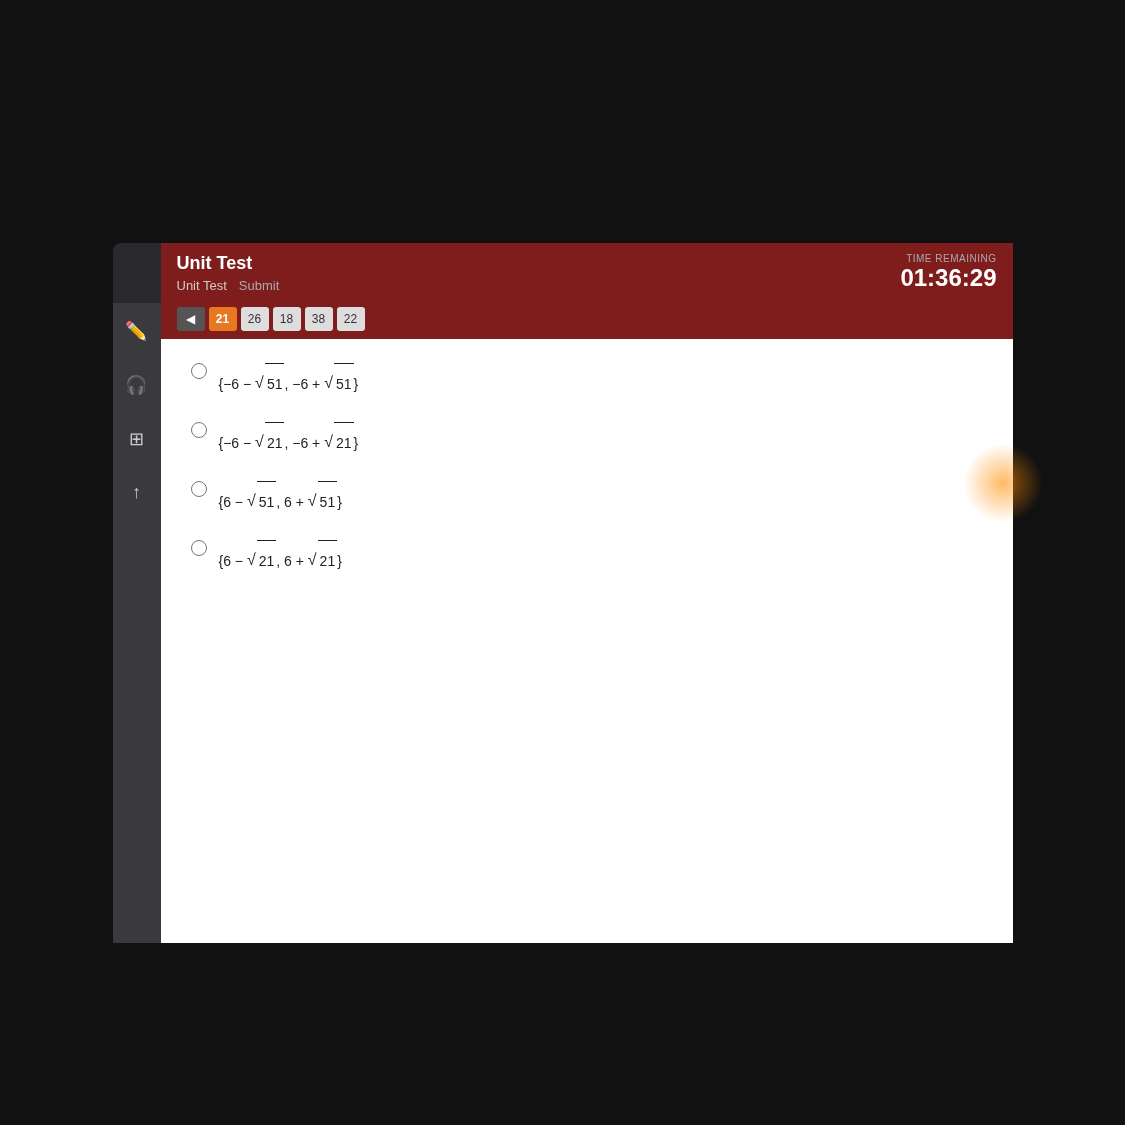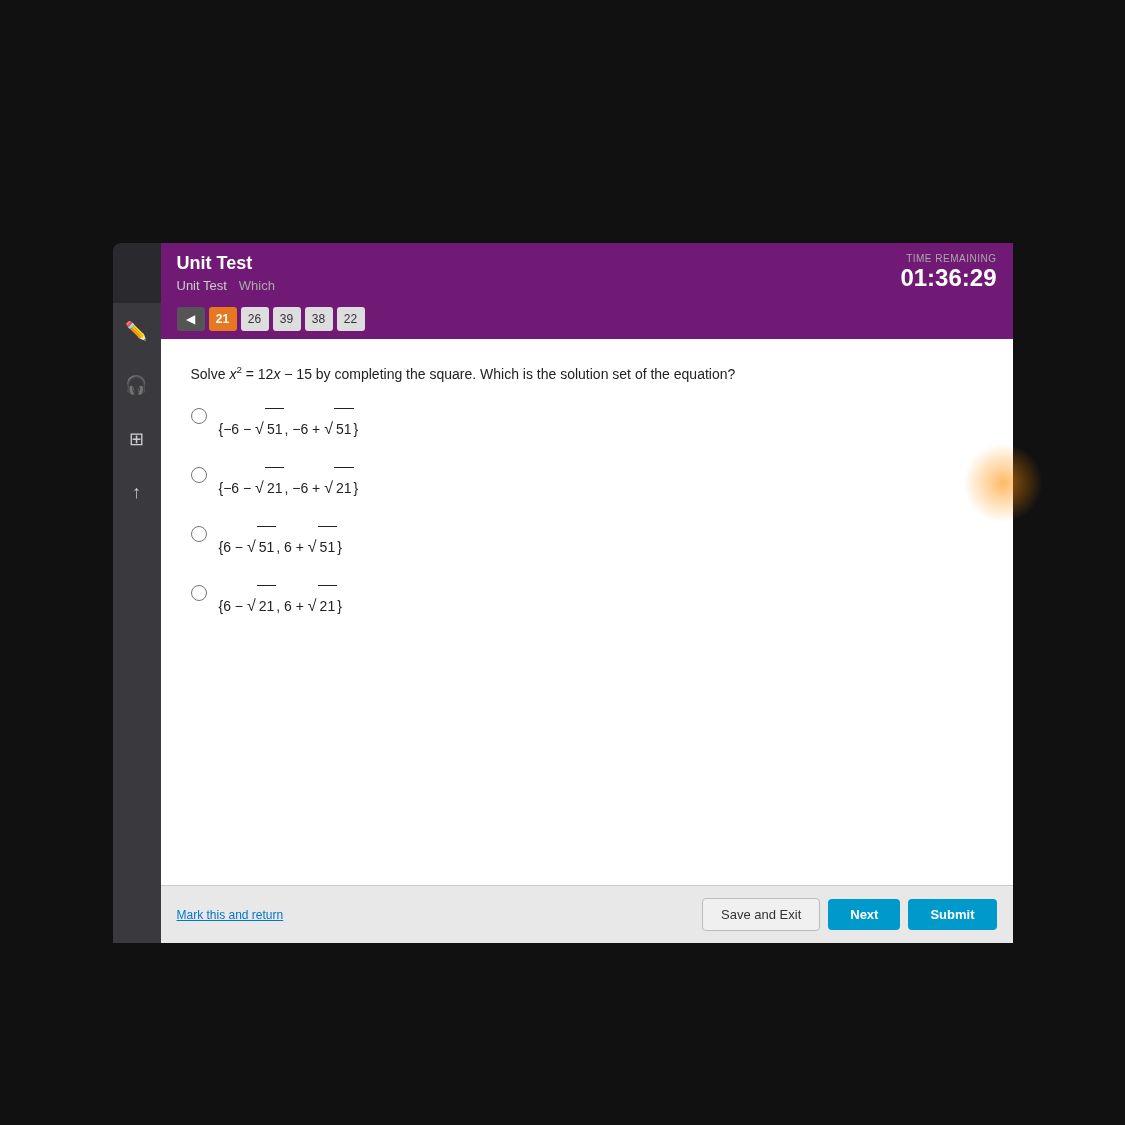--- a/index.html
+++ b/index.html
@@ -58,21 +58,21 @@
       top: 0;
       right: 0;
       bottom: 0;
       background: #f5f5f5;
       display: flex;
       flex-direction: column;
     }
 
     
     .header {
-      background: #701a75;
+      background: #7f1d1d;
       padding: 10px 16px 0 16px;
     }
 
     .header-title {
       color: white;
       font-size: 18px;
       font-weight: bold;
       margin-bottom: 4px;
     }
 
@@ -292,42 +292,39 @@
     <div class="sidebar-icon">⊞</div>
     <div class="sidebar-icon">↑</div>
   </div>
 
   <div class="main-content">
 
     <div class="header">
       <div class="header-title">Unit Test</div>
       <div class="header-subtitle">
         <span class="header-subtitle-text">Unit Test</span>
-        <span class="header-subtitle-active">Which</span>
+        <span class="header-subtitle-active">Submit</span>
       </div>
 
       <div class="time-remaining">
         <div class="time-label">TIME REMAINING</div>
         <div class="time-value">01:36:29</div>
       </div>
 
       <div class="question-nav">
         <button class="nav-btn nav-btn-arrow">◀</button>
         <button class="nav-btn nav-btn-current">21</button>
         <button class="nav-btn nav-btn-normal">26</button>
-        <button class="nav-btn nav-btn-normal">39</button>
+        <button class="nav-btn nav-btn-normal">18</button>
         <button class="nav-btn nav-btn-normal">38</button>
         <button class="nav-btn nav-btn-normal">22</button>
       </div>
     </div>
 
     <div class="question-area">
-      <div class="question-text">
-        Solve <span class="math">x</span><sup>2</sup> = 12<span class="math">x</span> − 15 by completing the square. Which is the solution set of the equation?
-      </div>
 
       <div class="answer-options">
 
         <label class="answer-option">
           <input type="radio" name="answer" style="">
           <span class="answer-option-label">
             {−6 − <span class="sqrt">
                 <span class="sqrt-symbol">√</span>
                 <span class="sqrt-content">51</span>
               </span>, −6 + <span class="sqrt">
@@ -371,24 +368,16 @@
                 <span class="sqrt-content">21</span>
               </span>, 6 + <span class="sqrt">
                 <span class="sqrt-symbol">√</span>
                 <span class="sqrt-content">21</span>
               </span>}
           </span>
         </label>
       </div>
     </div>
 
-    <div class="bottom-bar">
-      <div class="bottom-bar-left">
-        <a class="mark-return-link">Mark this and return</a>
-      </div>
-      <button class="btn-save-exit">Save and Exit</button>
-      <button class="btn-next">Next</button>
-      <button class="btn-submit">Submit</button>
-    </div>
   </div>
 
   <div class="glow"></div>
 </div>
 
 </body></html>

